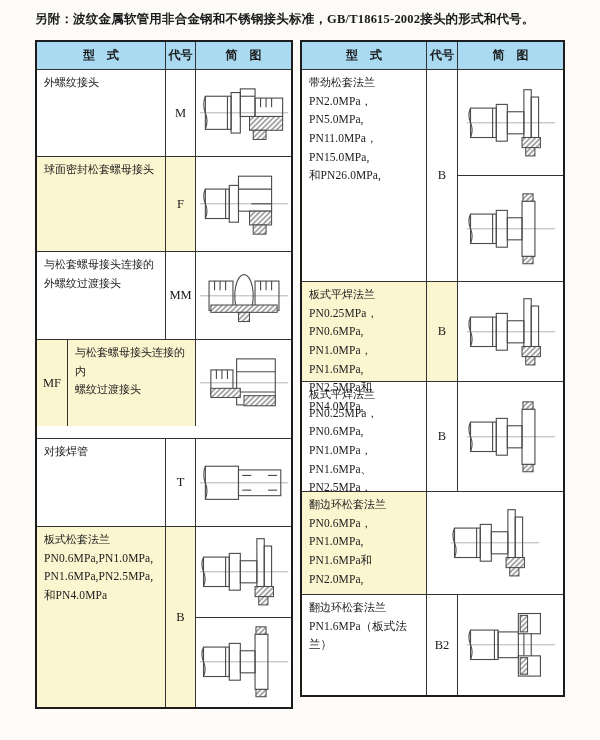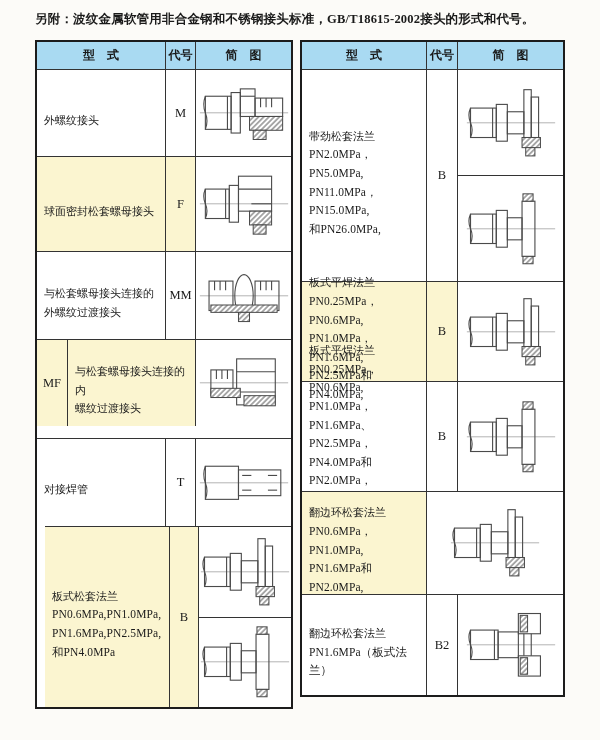--- a/index.html
+++ b/index.html
@@ -38,21 +38,21 @@
   .hcell{
     display:flex;align-items:center;justify-content:center;
     font-weight:bold;font-size:12px;
   }
   .hcell + .hcell, .cell + .cell{border-left:1px solid var(--c-border)}
   .row{display:flex;background:#fff}
   .row + .row{border-top:1px solid var(--c-border)}
   .h-type{width:128px}
   .h-code{width:30px}
   .h-diag{flex:1}
-  .c-type{width:128px;padding:17px 3px 3px 7px;display:flex;flex-direction:column;justify-content:center}
+  .c-type{width:128px;padding:3px 3px 3px 7px;display:flex;flex-direction:column;}
   .c-code{width:30px;display:flex;align-items:center;justify-content:center;font-size:12.5px}
   #tbl-right .h-type, #tbl-right .c-type{width:124px}
   #tbl-right .h-code, #tbl-right .c-code{width:31px}
   .c-diag{flex:1;display:flex;flex-direction:column;background:#fff}
   .hl .c-type, .hl .c-code{background:var(--c-hl)}
   .cn-line{font-size:11px;line-height:1.7}
   .pn-line{font-size:11.5px;line-height:1.62;letter-spacing:.1px}
   .diag-sub{flex:1;display:flex;align-items:center;justify-content:center;min-height:0;overflow:hidden}
   .diag-sub + .diag-sub{border-top:1px solid var(--c-border)}
   .diag-sub svg{width:92px;height:auto;max-height:92%}
@@ -185,21 +185,21 @@
             <rect x="8" y="22" width="36" height="36" fill="none" stroke="#4a4a4a" stroke-width="1.2"></rect>
             <rect x="44" y="26" width="46" height="28" fill="none" stroke="#4a4a4a" stroke-width="1.2"></rect>
             <line x1="48" y1="32" x2="58" y2="32" fill="none" stroke="#4a4a4a" stroke-width="1.2"></line>
             <line x1="48" y1="48" x2="58" y2="48" fill="none" stroke="#4a4a4a" stroke-width="1.2"></line>
             <line x1="76" y1="32" x2="86" y2="32" fill="none" stroke="#4a4a4a" stroke-width="1.2"></line>
             <line x1="76" y1="48" x2="86" y2="48" fill="none" stroke="#4a4a4a" stroke-width="1.2"></line>
           </svg>
         </div>
       </div>
     </div>
-    <div class="row hl" style="height: 181px; margin-left: 8px;">
+    <div class="row hl" style="height: 181px;">
       <div class="cell c-type">
         <div class="cn-line">板式松套法兰</div>
         <div class="pn-line">PN0.6MPa,PN1.0MPa,</div>
         <div class="pn-line">PN1.6MPa,PN2.5MPa,</div>
         <div class="pn-line">和PN4.0MPa</div>
       </div>
       <div class="cell c-code">B</div>
       <div class="cell c-diag">
         <div class="diag-sub">
           <svg viewBox="0 0 100 80">

